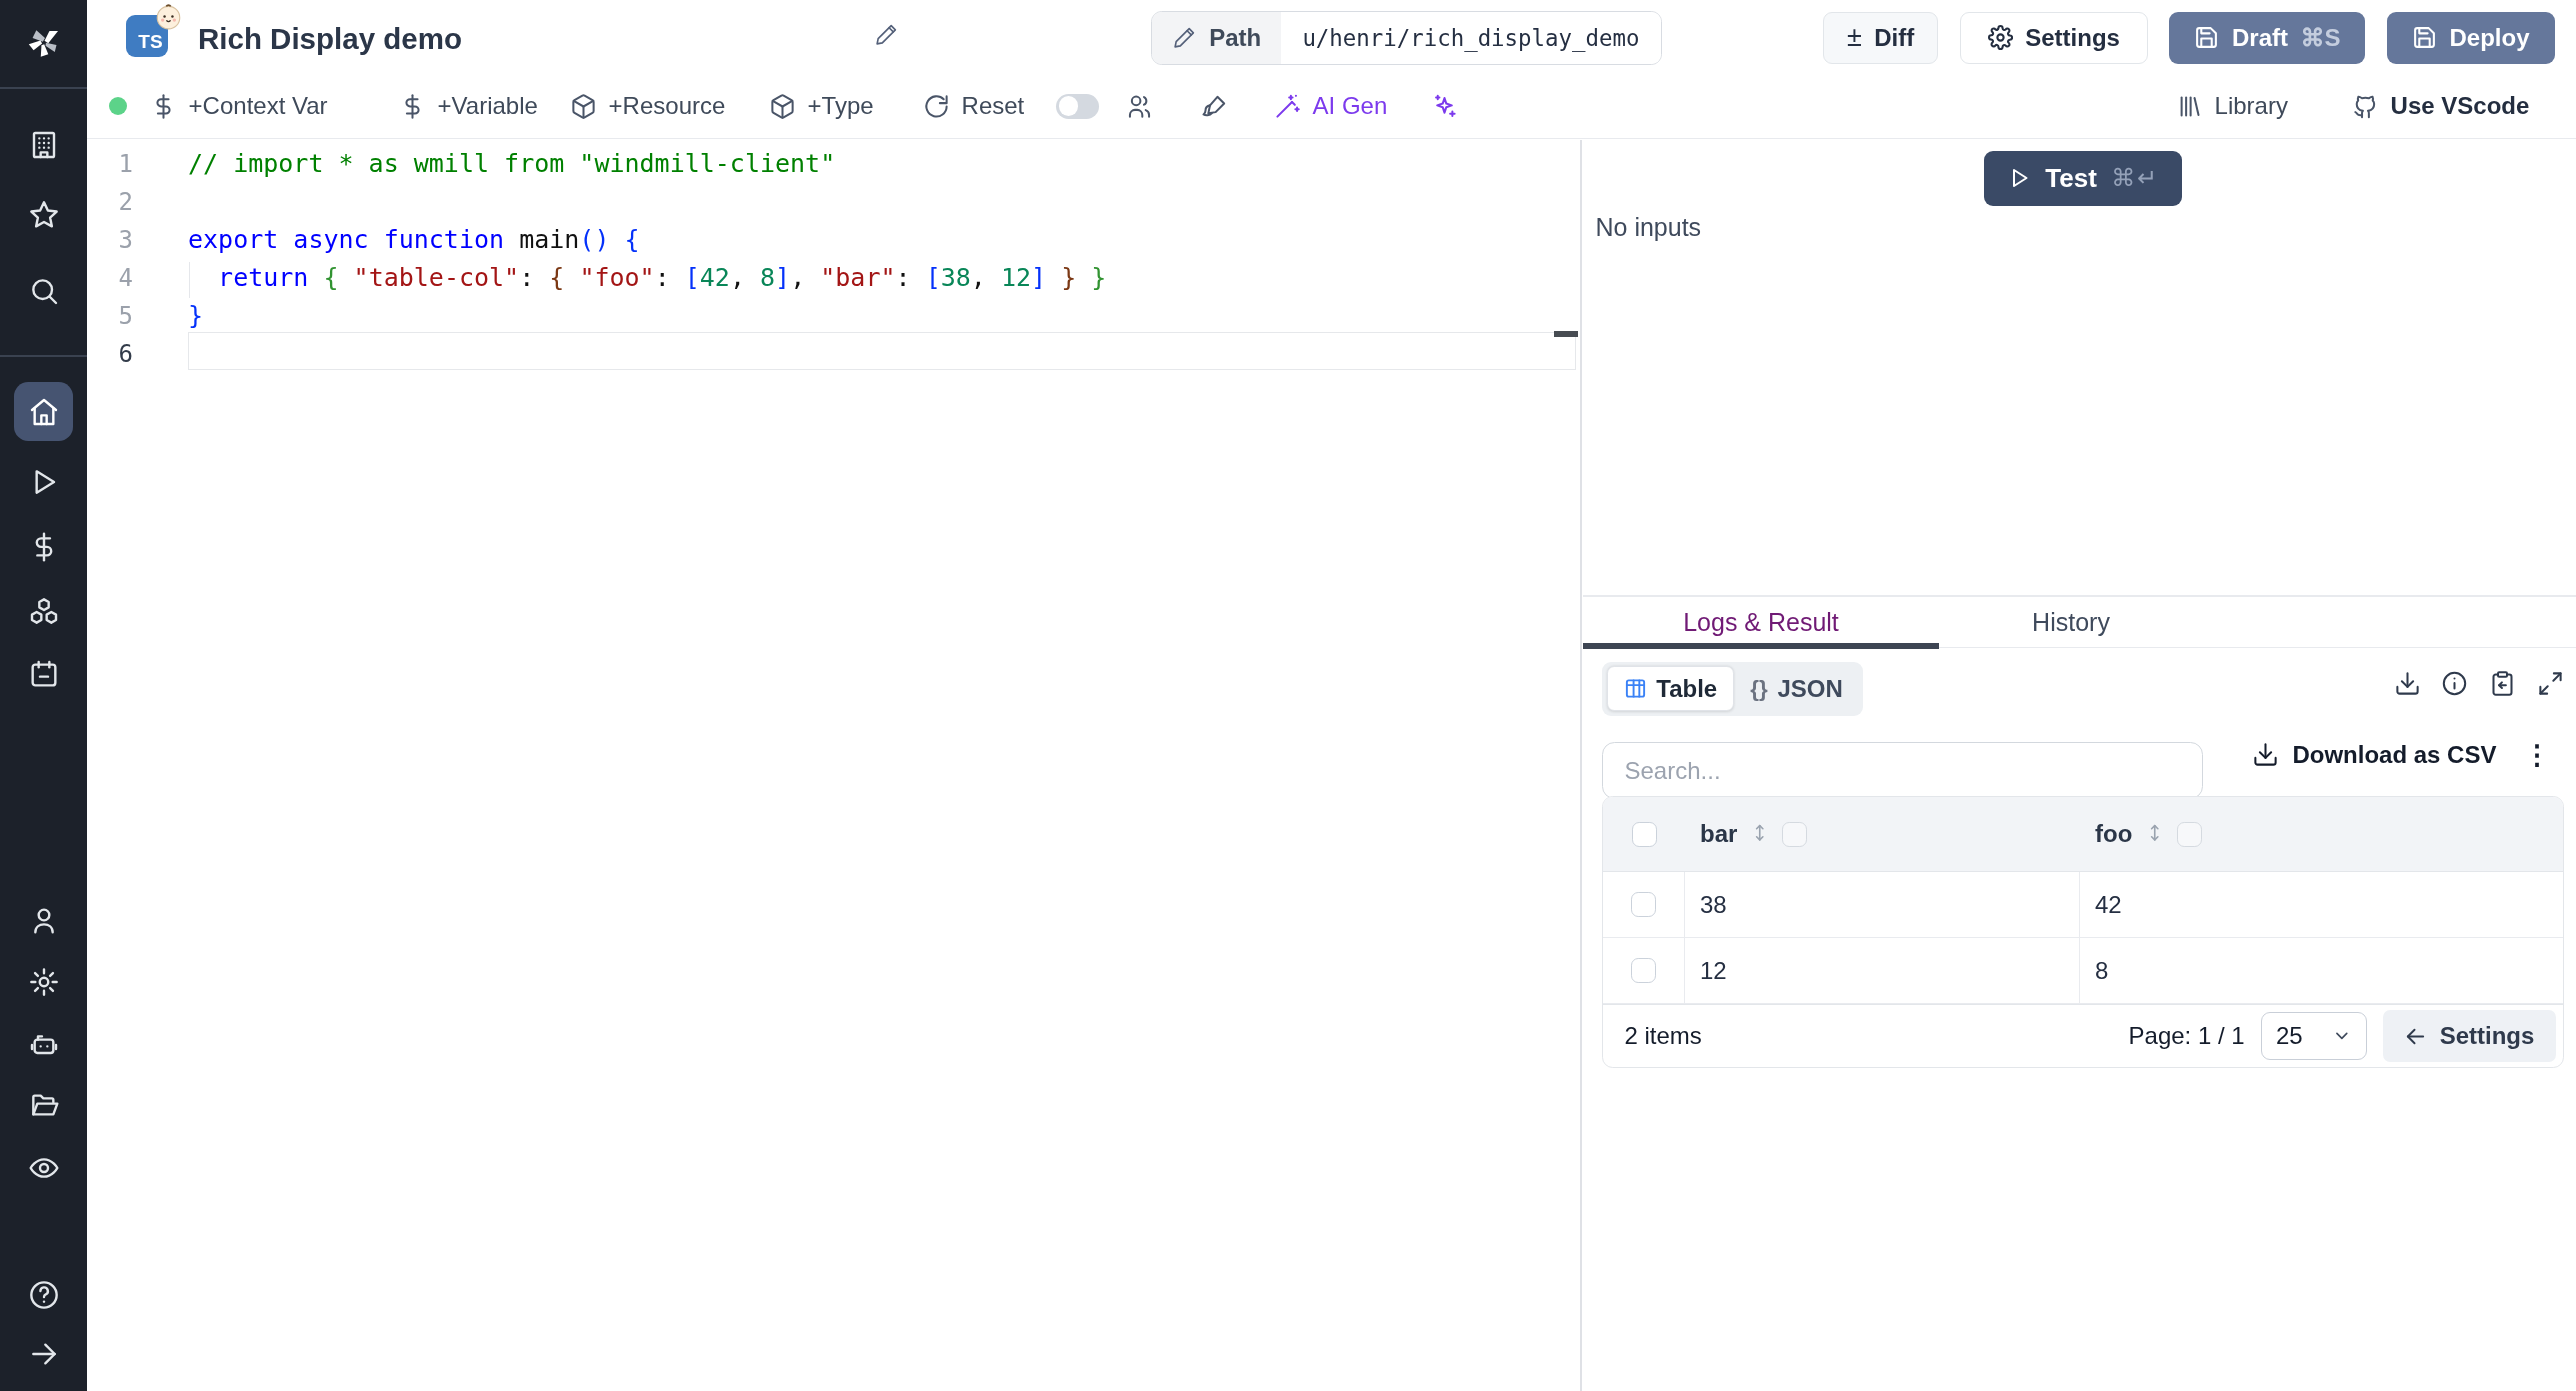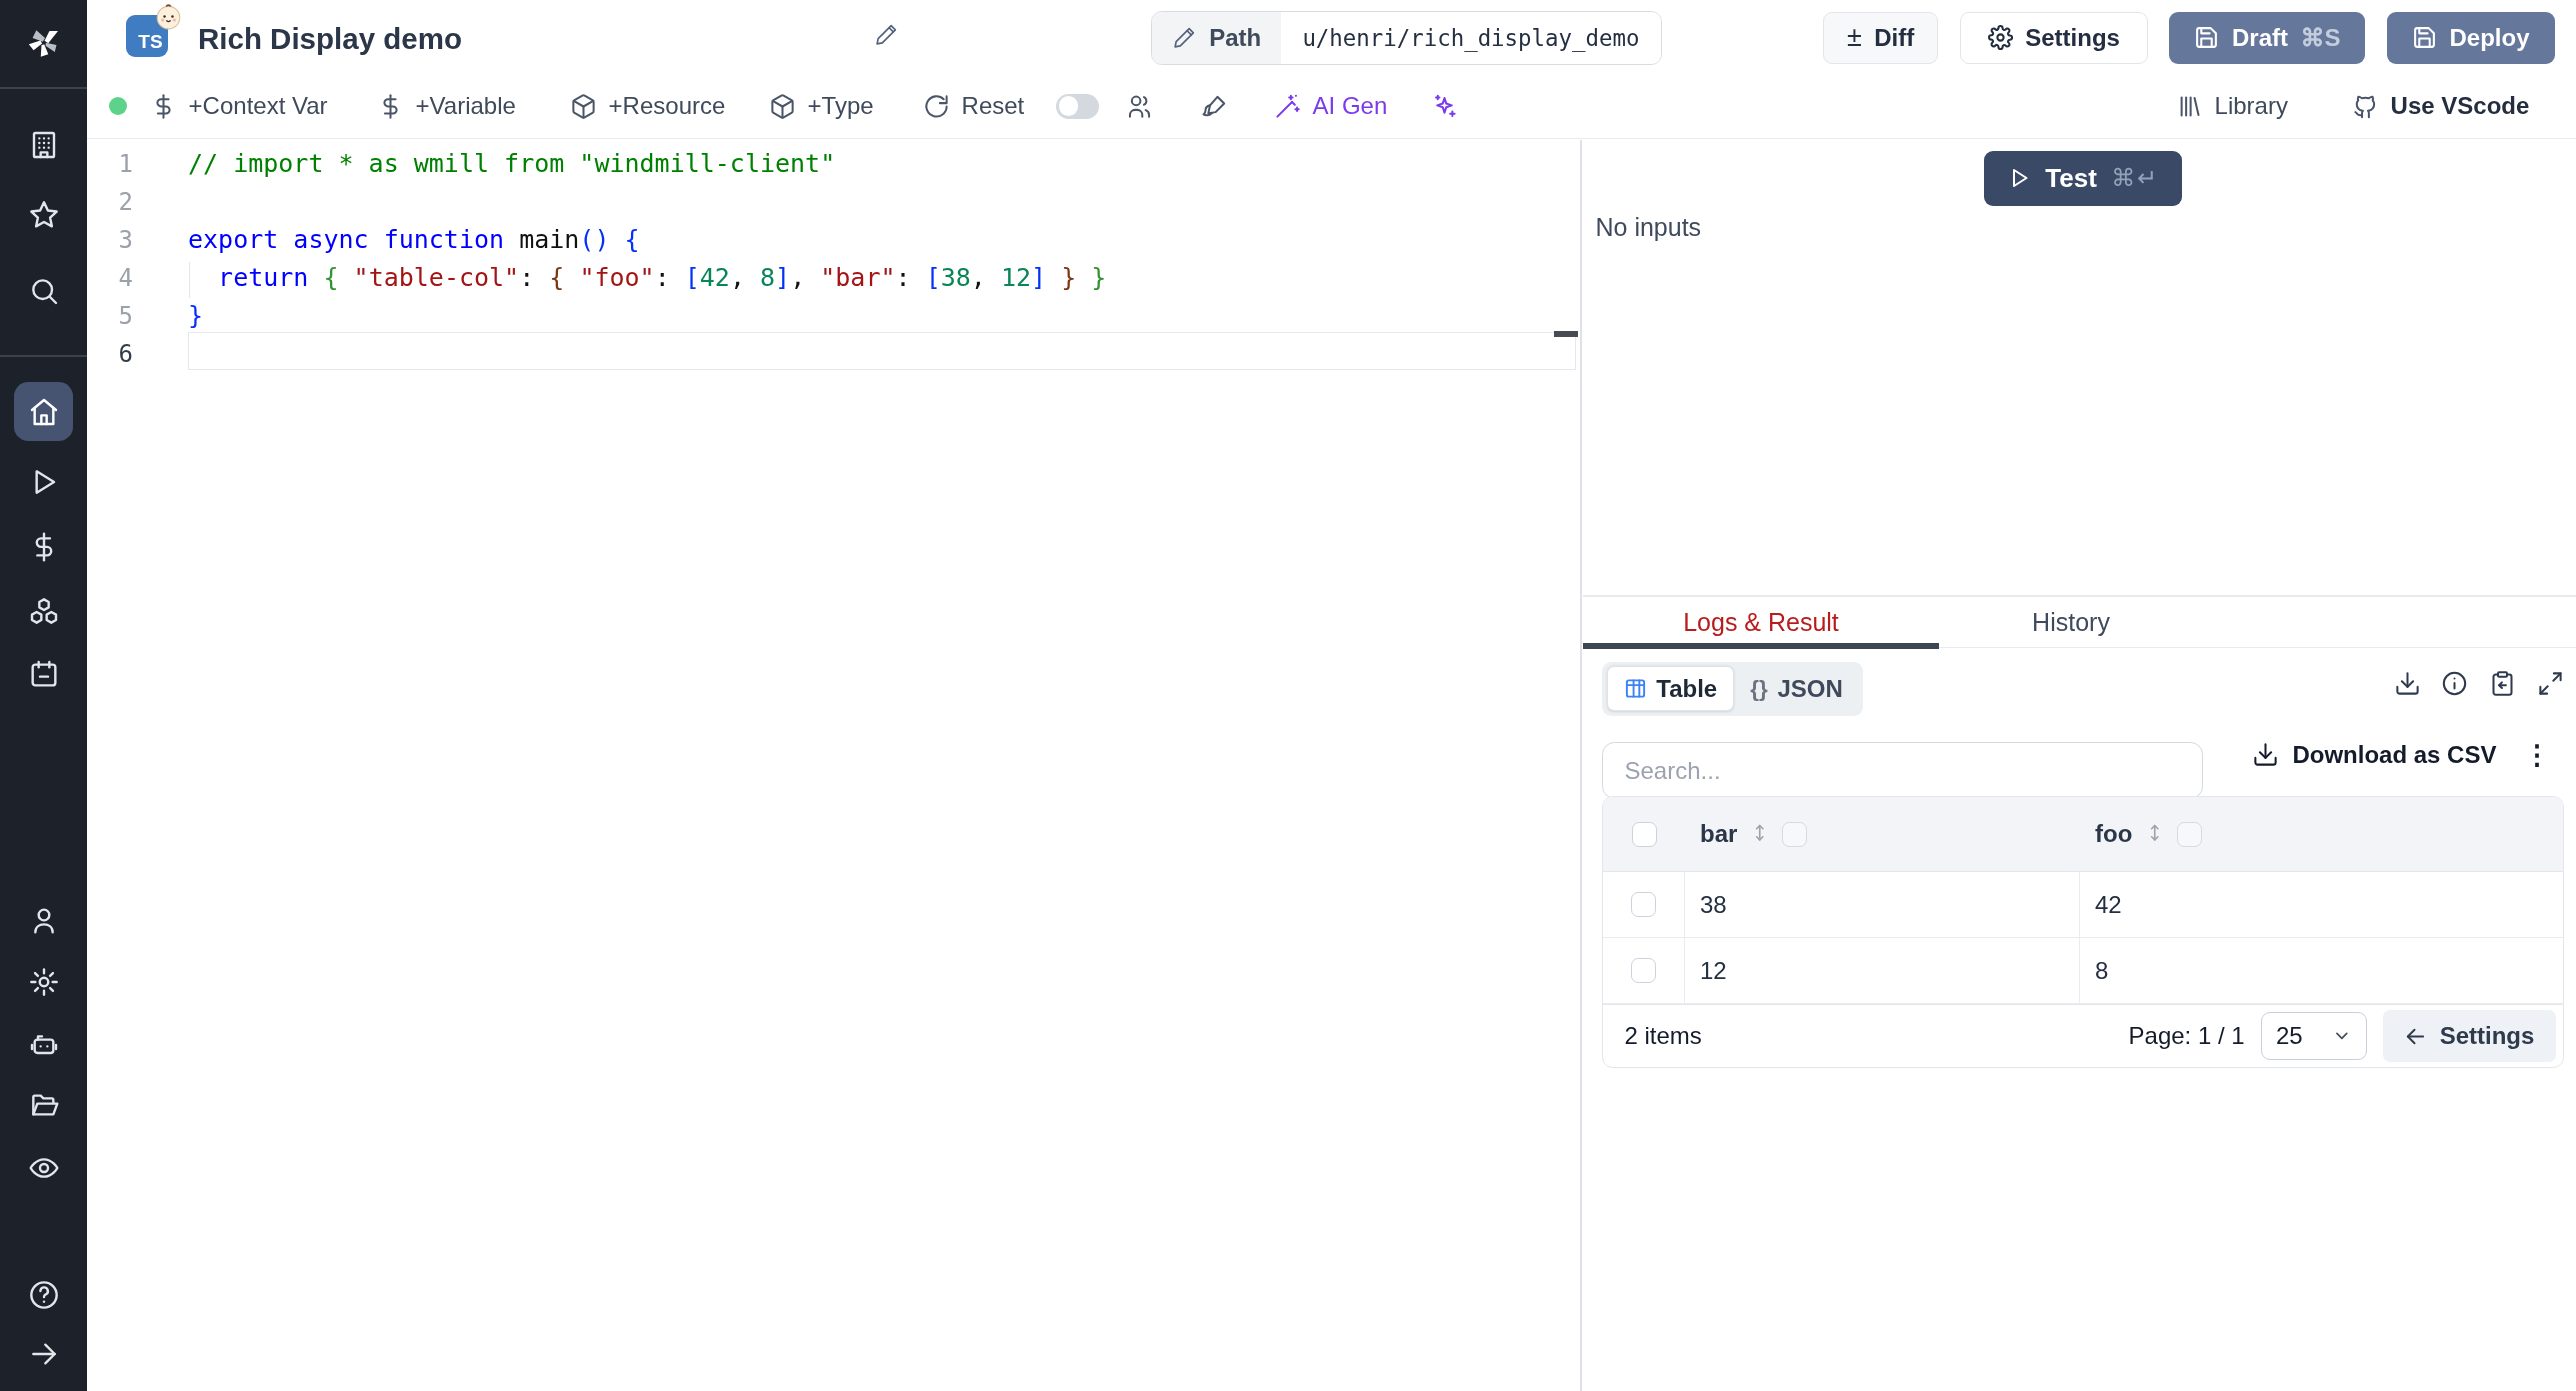--- a/index.html
+++ b/index.html
@@ -71,21 +71,21 @@
   
   .rpanel { position:absolute; left:1583px; top:140px; width:993px; height:1252px; background:#fff; }
   .test-btn { position:absolute; left:401px; top:10.7px; height:55px; background:#3a4a66; border-radius:9px; display:flex; align-items:center; gap:14.3px; padding:0 23px; color:#fff; }
   .test-btn svg { width:24px; height:24px; stroke:#fff; stroke-width:2; fill:none; stroke-linejoin:round; }
   .test-label { font-size:26px; font-weight:700; }
   .test-shortcut { font-size:24px; color:#94a1b8; letter-spacing:1.8px; }
   .no-inputs { position:absolute; left:12.5px; top:73px; font-size:25px; color:#3f4a5c; }
   .rp-divider { position:absolute; left:0; top:455px; width:993px; height:1.8px; background:#e8eaee; }
   .tabs { position:absolute; left:0; top:457px; width:993px; height:51px; border-bottom:1.8px solid #e8eaee; display:flex; }
   .tab { height:100%; display:flex; align-items:center; justify-content:center; font-size:25px; color:#3f4a5c; position:relative; }
-  .tab-active { width:356px; color:#b91c1c; }
+  .tab-active { width:356px; color:#701a75; }
   .tab-active .tab-underline { position:absolute; left:0; bottom:-1.8px; width:100%; height:5.4px; background:#3d4553; }
   .tab-plain { width:206px; margin-left:29px; }
 
   .rp-content { position:absolute; left:0; top:510px; width:993px; height:742px; }
   .view-toggle { position:absolute; left:19px; top:11.6px; height:54px; background:#edf0f3; border-radius:9px; display:flex; align-items:center; padding:4.5px; }
   .seg { display:flex; align-items:center; gap:9.8px; font-size:24px; font-weight:600; }
   .seg-active { background:#fff; border:0.9px solid #e0e3e8; box-shadow:0 0.9px 2.7px rgba(0,0,0,.12); border-radius:7.2px; color:#1f2937; padding:0 16px; height:45px; }
   .seg-plain { color:#3f4a5c; padding:0 16px; height:45px; }
   .seg svg { width:23px; height:23px; stroke-width:2; fill:none; stroke-linecap:round; stroke-linejoin:round; }
   .json-glyph { color:#6b7280; font-weight:600; font-size:22.4px; }
@@ -305,21 +305,21 @@
 
   <div class="toolbar">
     <div class="status-dot"></div>
     <div class="tb-item" style="left:63px;">
       <svg viewBox="0 0 24 24">
           <line x1="12" y1="2" x2="12" y2="22"></line>
           <path d="M16.5 5.5H9.8a3.2 3.2 0 0 0 0 6.4h4.4a3.2 3.2 0 0 1 0 6.4H7"></path>
         </svg>
       <span>+Context Var</span>
     </div>
-    <div class="tb-item" style="left:290px;">
+    <div class="tb-item" style="left:312px;">
       <svg viewBox="0 0 24 24">
           <line x1="12" y1="2" x2="12" y2="22"></line>
           <path d="M16.5 5.5H9.8a3.2 3.2 0 0 0 0 6.4h4.4a3.2 3.2 0 0 1 0 6.4H7"></path>
         </svg>
       <span>+Variable</span>
     </div>
     <div class="tb-item" style="left:483px;">
       <svg viewBox="0 0 24 24">
           <path d="M21 8a2 2 0 0 0-1-1.73l-7-4a2 2 0 0 0-2 0l-7 4A2 2 0 0 0 3 8v8a2 2 0 0 0 1 1.73l7 4a2 2 0 0 0 2 0l7-4A2 2 0 0 0 21 16Z"></path>
           <polyline points="3.3 7 12 12 20.7 7"></polyline>

